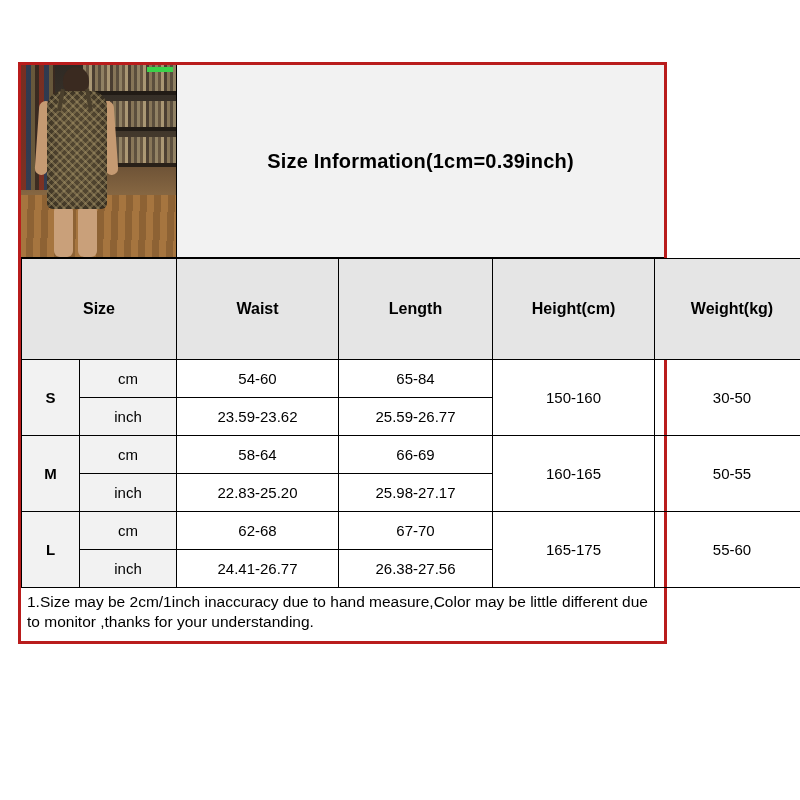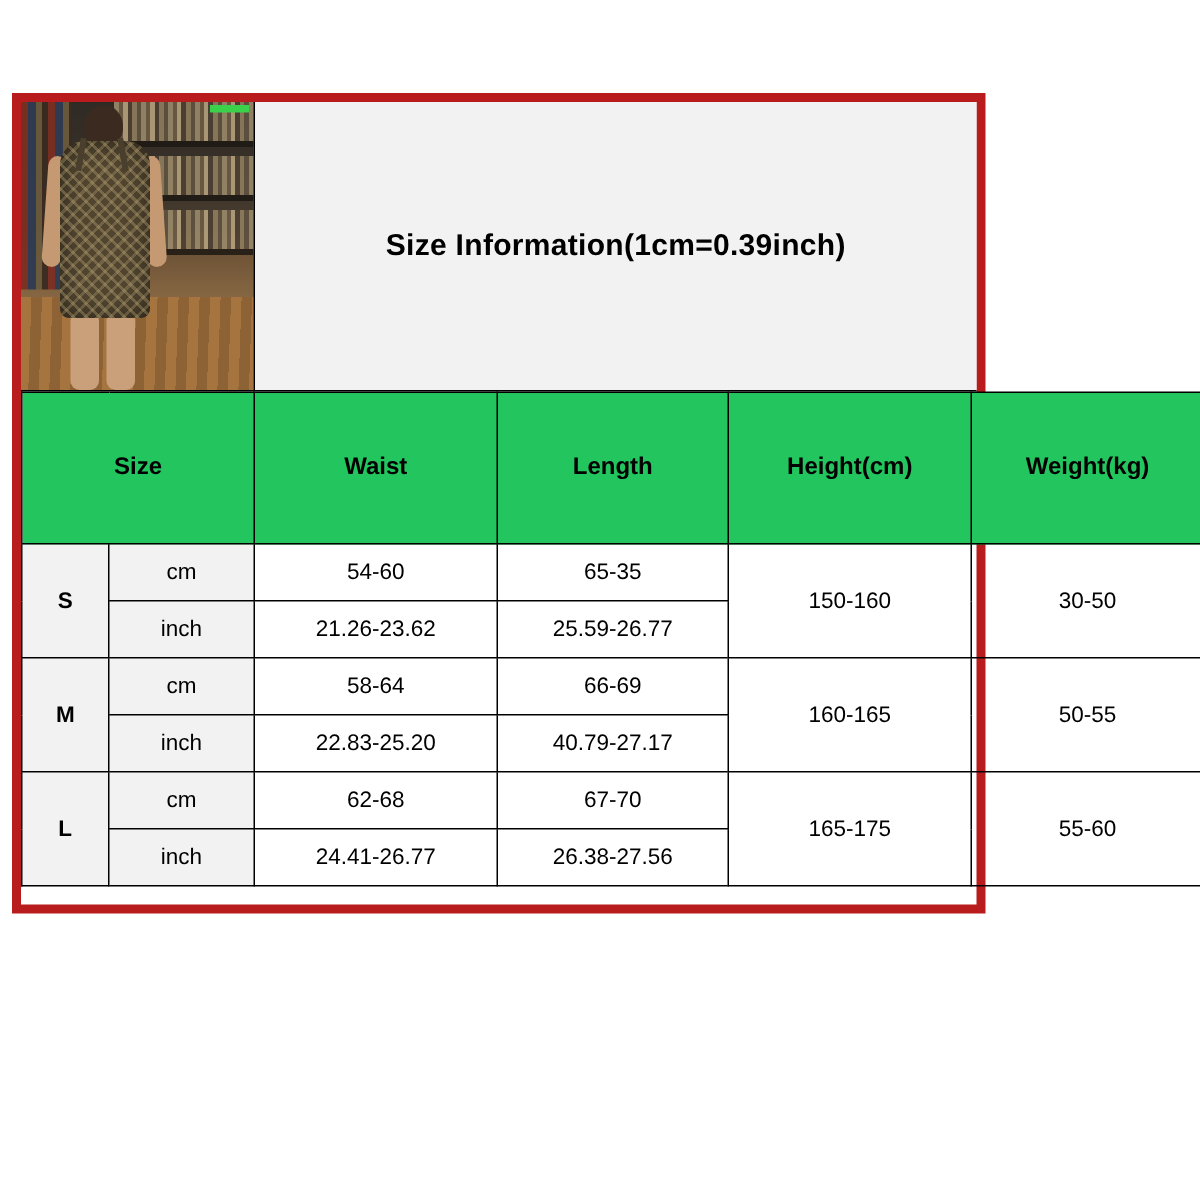--- a/index.html
+++ b/index.html
@@ -15,24 +15,24 @@
     overflow: hidden;
   }
   #page {
     position: relative;
     width: 800px;
     height: 800px;
     background: #ffffff;
   }
   .sheet {
     position: absolute;
-    left: 8px;
+    left: 18px;
     top: 62px;
     width: 649px;
-    border: 6px solid #b91c1c;
+    border: 3px solid #b91c1c;
     box-sizing: border-box;
     background: #ffffff;
   }
 
   
   .header-row {
     display: flex;
     height: 192px;
     border-bottom: 1px solid #000;
   }
@@ -201,21 +201,21 @@
   }
   table.size-table td,
   table.size-table th {
     border: 1px solid #000;
     text-align: center;
     vertical-align: middle;
     font-size: 15px;
     padding: 0;
   }
   table.size-table th {
-    background: #22c55e;
+    background: #e5e5e5;
     height: 100px;
     font-size: 16px;
     font-weight: bold;
   }
   th.size-head {
     font-size: 26px;
   }
   td.size-label {
     background: #f2f2f2;
     font-size: 17px;
@@ -300,57 +300,58 @@
           <th>Height(cm)</th>
           <th>Weight(kg)</th>
         </tr>
       </thead>
       <tbody>
 
         <tr>
           <td class="size-label" rowspan="2">S</td>
           <td class="unit">cm</td>
           <td class="val">54-60</td>
-          <td class="val">65-35</td>
+          <td class="val">65-84</td>
           <td class="merged" rowspan="2">150-160</td>
           <td class="merged" rowspan="2">30-50</td>
         </tr>
         <tr>
           <td class="unit">inch</td>
-          <td class="val">21.26-23.62</td>
+          <td class="val">23.59-23.62</td>
           <td class="val">25.59-26.77</td>
         </tr>
 
         <tr>
           <td class="size-label" rowspan="2">M</td>
           <td class="unit">cm</td>
           <td class="val">58-64</td>
           <td class="val">66-69</td>
           <td class="merged" rowspan="2">160-165</td>
           <td class="merged" rowspan="2">50-55</td>
         </tr>
         <tr>
           <td class="unit">inch</td>
           <td class="val">22.83-25.20</td>
-          <td class="val">40.79-27.17</td>
+          <td class="val">25.98-27.17</td>
         </tr>
 
         <tr>
           <td class="size-label" rowspan="2">L</td>
           <td class="unit">cm</td>
           <td class="val">62-68</td>
           <td class="val">67-70</td>
           <td class="merged" rowspan="2">165-175</td>
           <td class="merged" rowspan="2">55-60</td>
         </tr>
         <tr>
           <td class="unit">inch</td>
           <td class="val">24.41-26.77</td>
           <td class="val">26.38-27.56</td>
         </tr>
       </tbody>
     </table>
 
     <div class="attention">
+      <div class="line">1.Size may be 2cm/1inch inaccuracy due to hand measure,Color may be little different due to monitor ,thanks for your understanding.</div>
     </div>
 
   </div>
 </div>
 
 </body></html>

